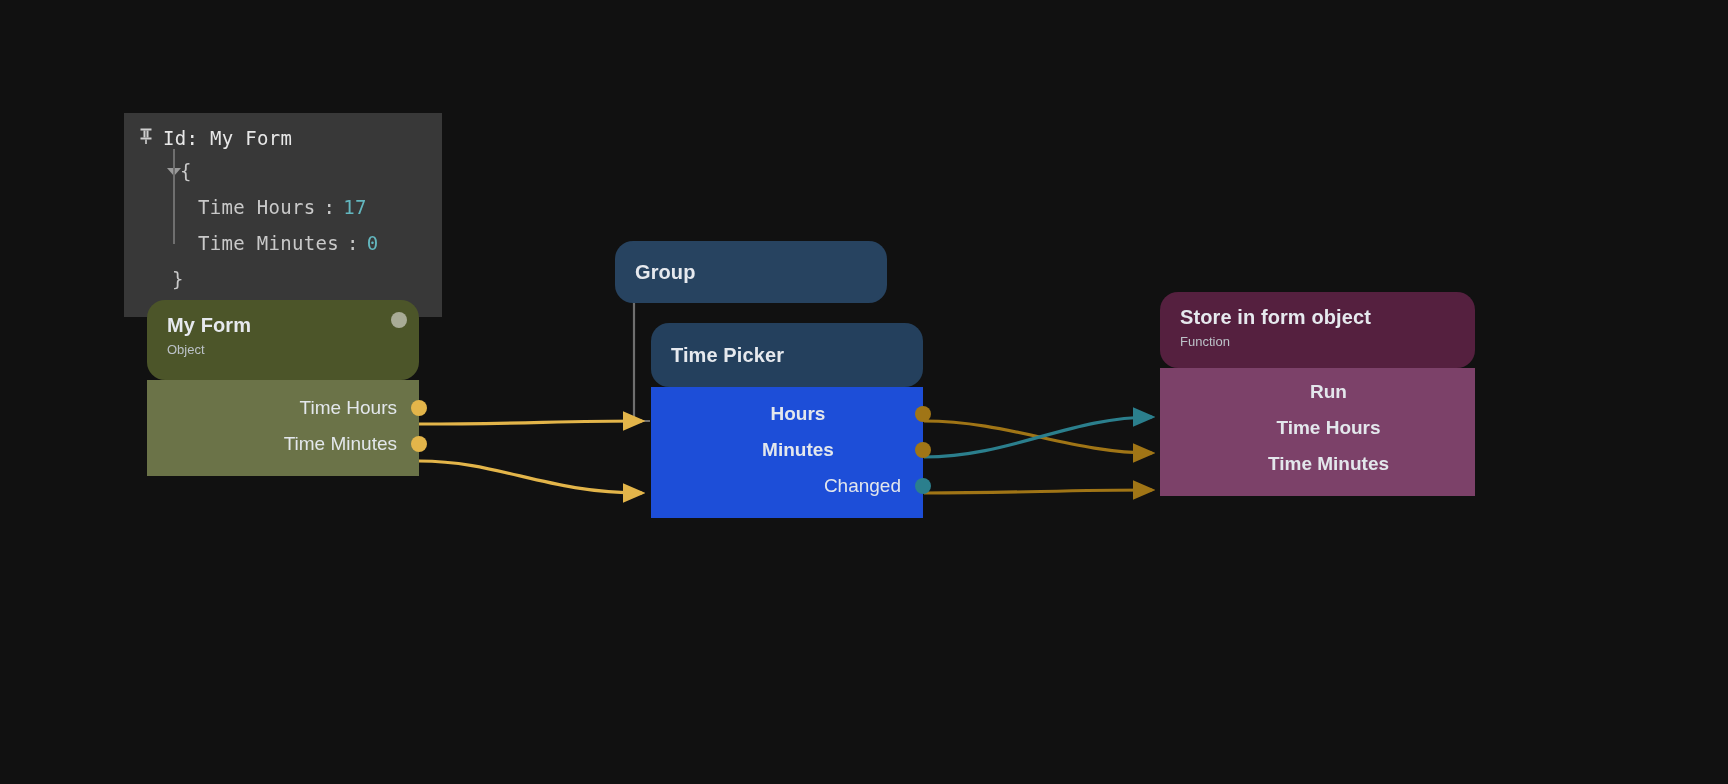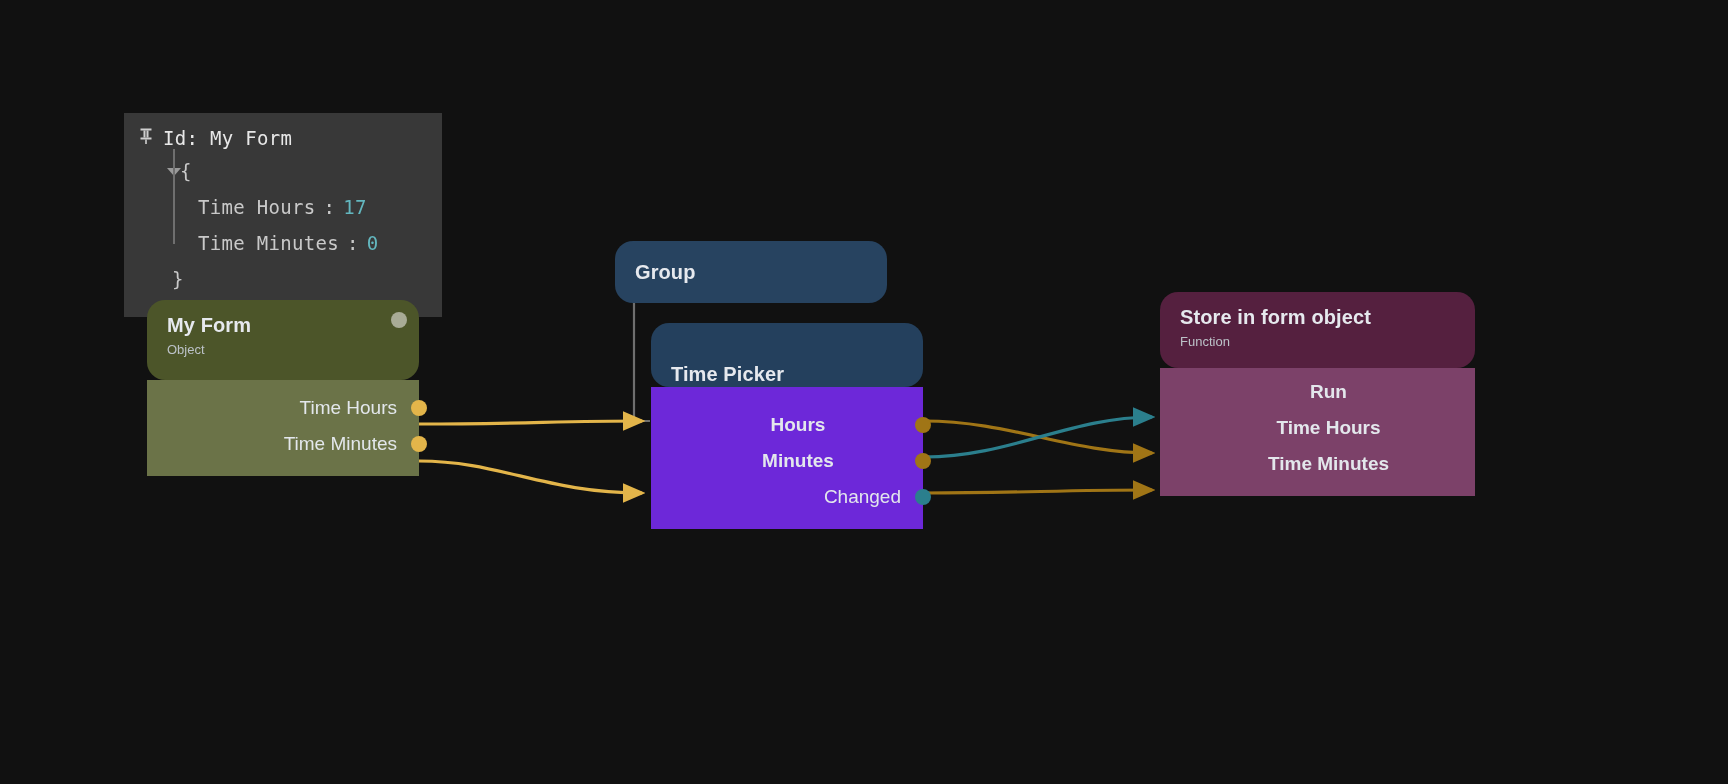--- a/index.html
+++ b/index.html
@@ -122,27 +122,27 @@
   
   #node-timepicker {
     left: 651px;
     top: 323px;
     width: 272px;
   }
   #node-timepicker .node-header {
     background: #24405d;
     height: 64px;
     display: flex;
-    align-items: flex-end;
+    align-items: center;
     padding-top: 0;
     padding-bottom: 0;
   }
   #node-timepicker .node-body {
-    background: #6d28d9;
-    padding: 20px 0 14px 0;
+    background: #1d4ed8;
+    padding: 9px 0 14px 0;
   }
 
   
   #node-store {
     left: 1160px;
     top: 292px;
     width: 315px;
   }
   #node-store .node-header {
     background: #55203f;

